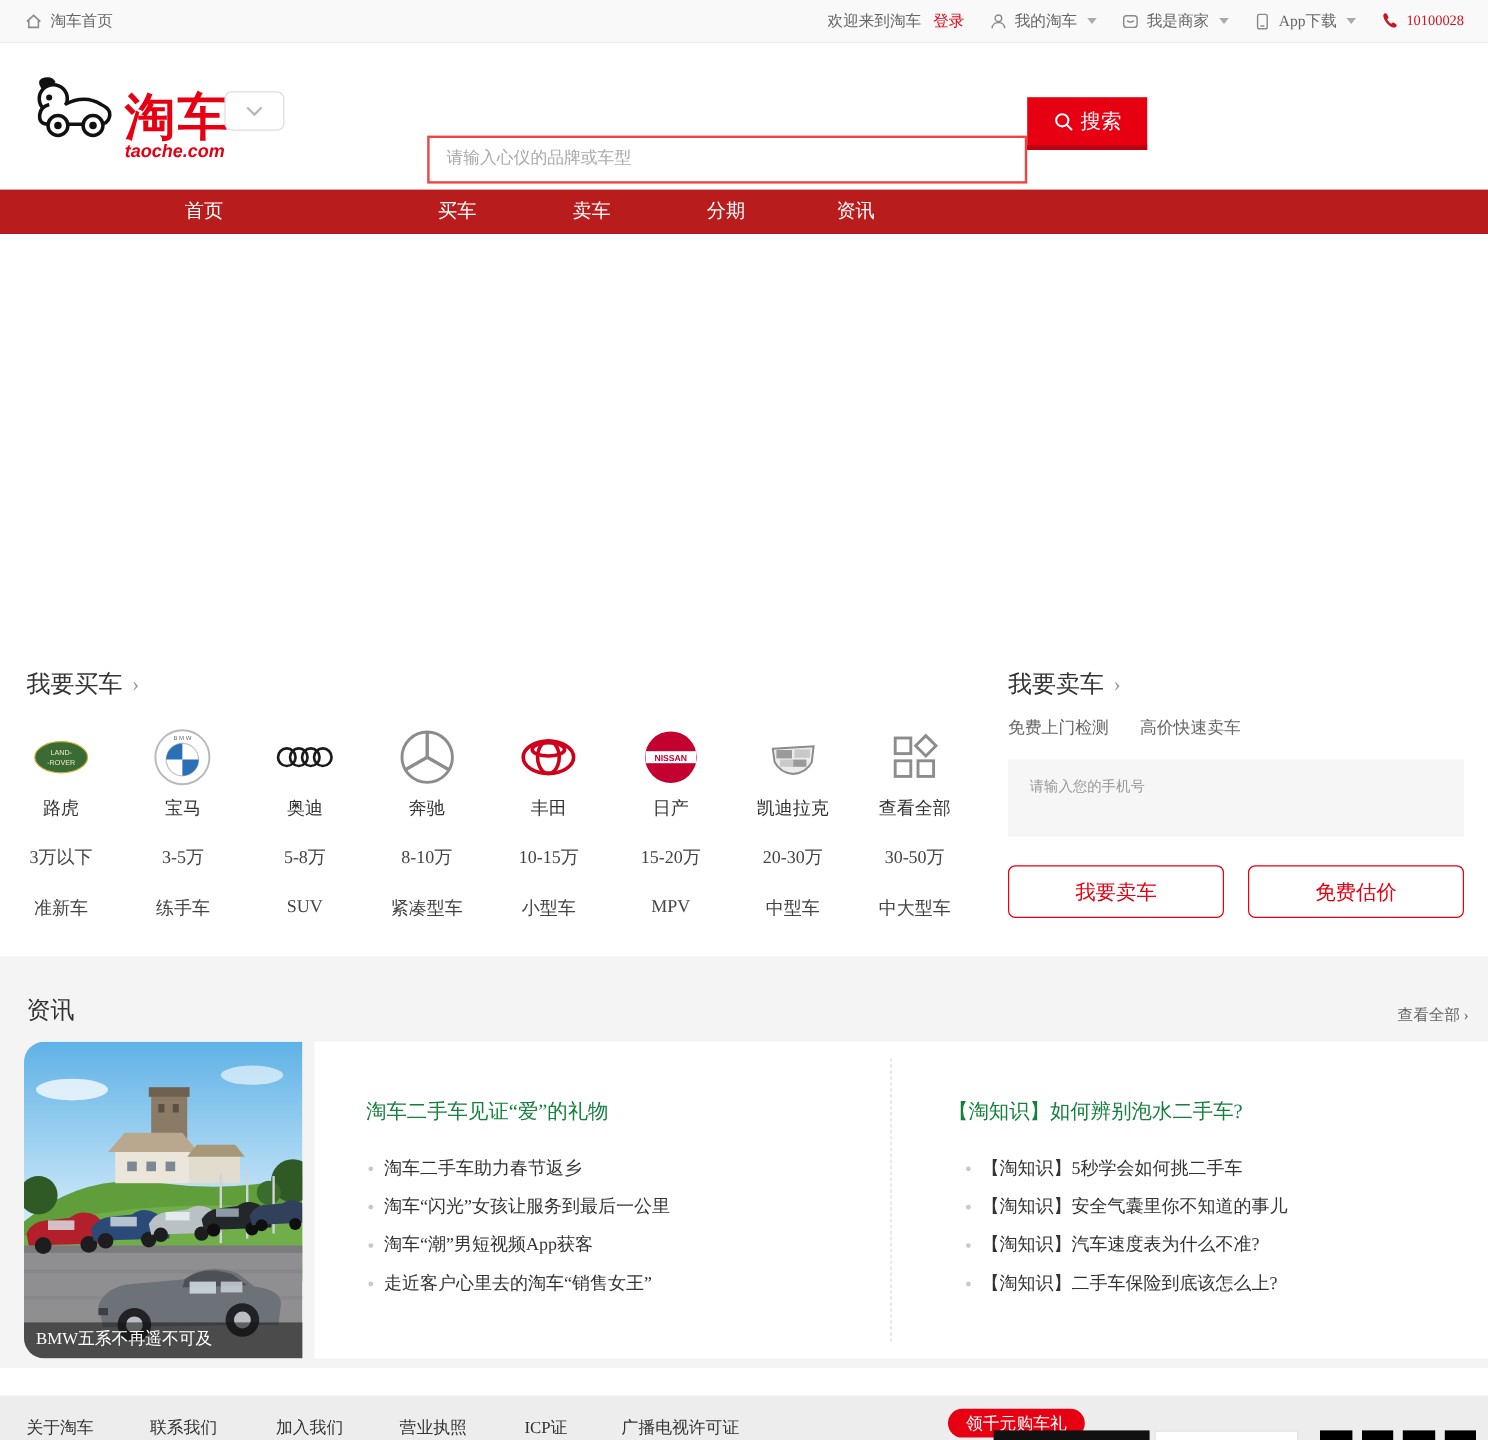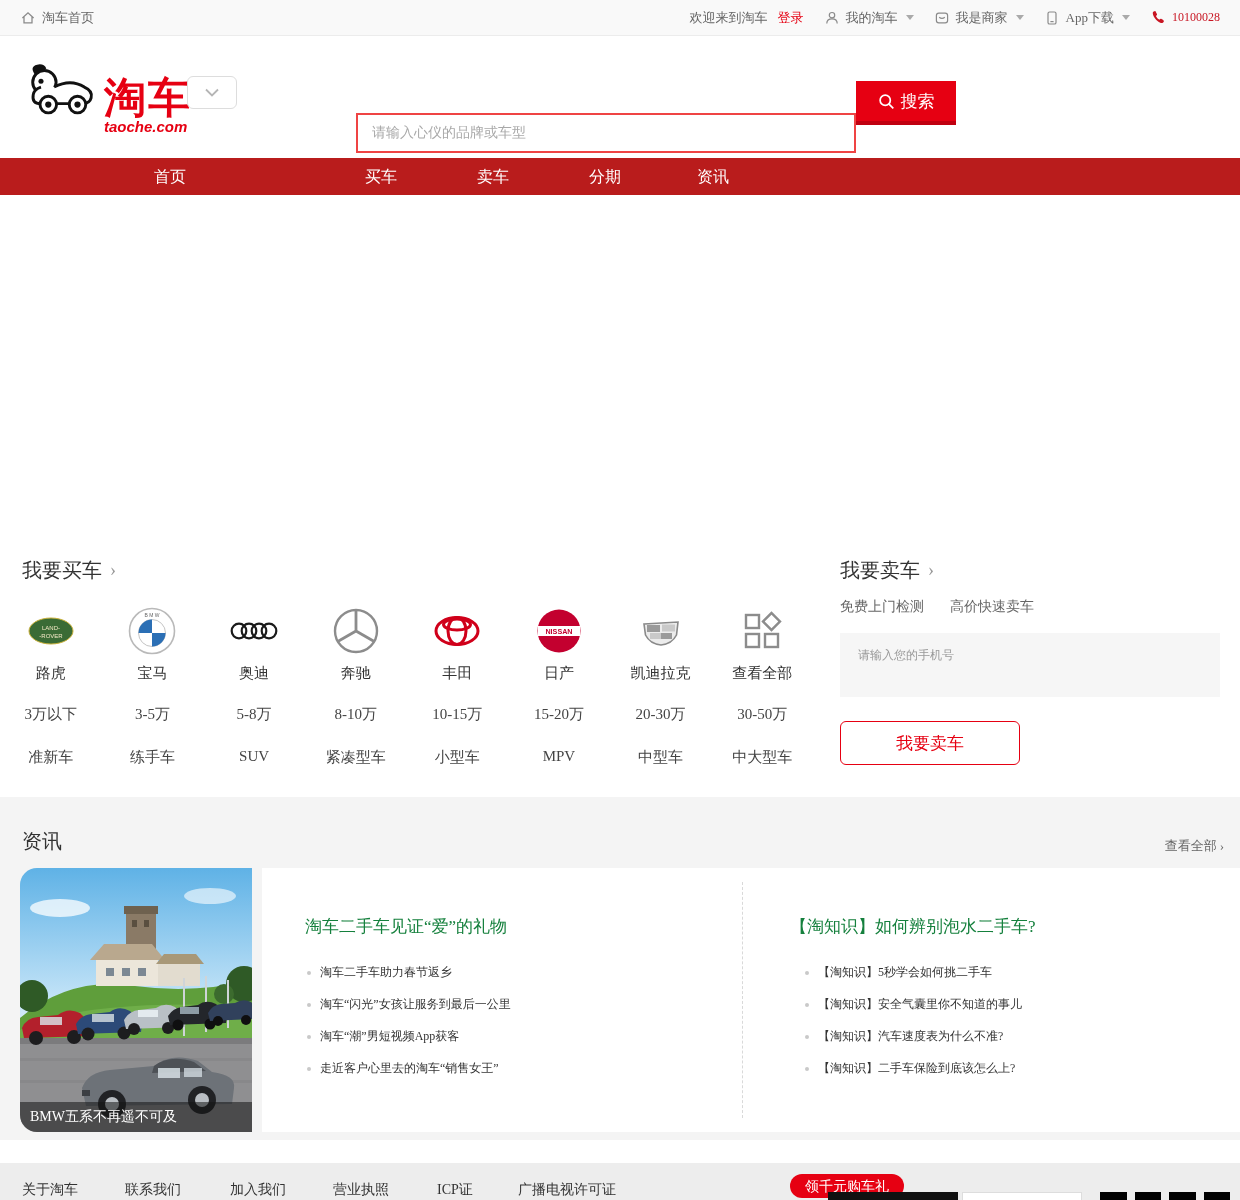--- a/index.html
+++ b/index.html
@@ -107,21 +107,21 @@
   .news-img-card { position:absolute; left:20px; top:71px; width:257px; height:264px; overflow:hidden; cursor:pointer;border-radius:17px; }
   .news-img-card svg { display:block; }
   .news-img-caption {
     position:absolute; left:0; bottom:0; width:232px; height:30px; line-height:30px;
     background:rgba(20,20,20,.55); color:#fff; font-size:14px; padding:0 10px;
     white-space:nowrap; overflow:hidden;
   }
   .news-panel { position:absolute; left:262px; top:71px; width:978px; height:264px; background:#fff; }
   .news-col-title { position:absolute; top:47px; font-size:17px; color:#15803d; cursor:pointer; }
   .nc1 { left:43px; } .nc2 { left:528px; }
-  .news-item { position:absolute; font-size:12px; color:#333; cursor:pointer; display:flex; align-items:center; }
+  .news-item { position:absolute; font-size:15px; color:#333; cursor:pointer; display:flex; align-items:center; }
   .news-item::before {
     content:""; width:4px; height:4px; border-radius:50%; background:#c9c9c9;
     display:inline-block; margin-right:9px; flex:none;
   }
   .ni-c1 { left:45px; } .ni-c2 { left:543px;font-family:Liberation Serif, serif; }
   .ni-r0 { top:96px; } .ni-r1 { top:128px; } .ni-r2 { top:160px; } .ni-r3 { top:192px; }
   .news-divider { position:absolute; left:480px; top:14px; height:236px; border-left:1px dashed #d9d9d9; }
 
   
   .footer { position:absolute; left:0; top:1163px; width:1240px; height:37px; background:#ededed; }
@@ -352,20 +352,21 @@
     <div class="section-title sell-title">
       <span>我要卖车</span>
       <span class="chev">›</span>
     </div>
     <div class="sell-sub">
       <span>免费上门检测</span>
       <span>高价快速卖车</span>
     </div>
     <input class="sell-phone" type="text" placeholder="请输入您的手机号" style="">
     <button class="sell-btn b1">我要卖车</button>
+    <button class="sell-btn b2">免费估价</button>
   </div>
 </div>
 
 <div class="news">
   <div class="section-title news-title">
     <span>资讯</span>
   </div>
   <a class="news-viewall">
     <span>查看全部</span>
     <span class="chev">›</span>

